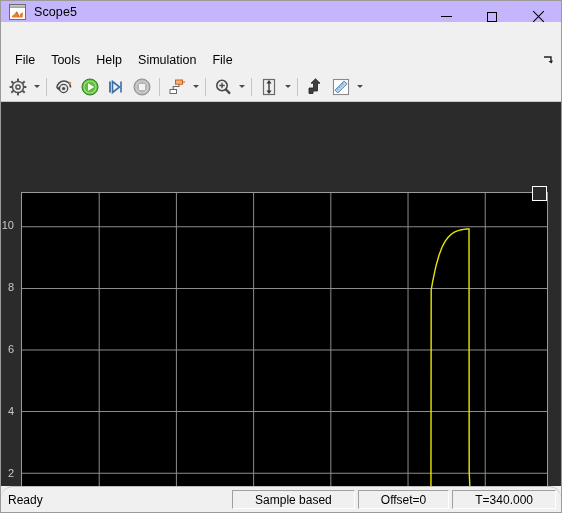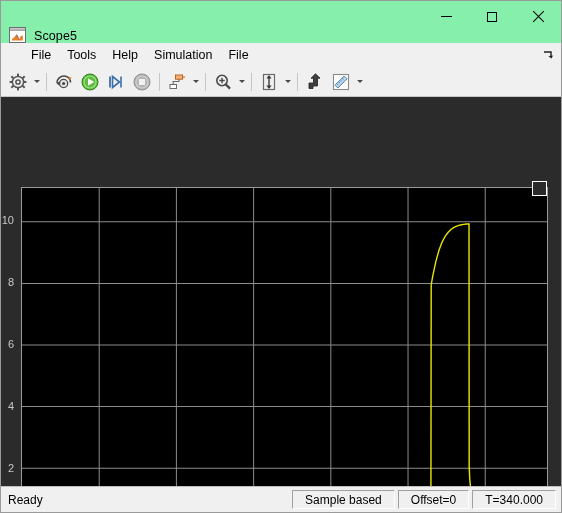--- a/index.html
+++ b/index.html
@@ -21,24 +21,24 @@
     height: 513px;
     background: #f0f0f0;
     border: 1px solid #9a9a9a;
     box-sizing: border-box;
     display: flex;
     flex-direction: column;
   }
 
   
   .titlebar {
-    height: 42px;
-    background: #86efac;
-    display: flex;
-    align-items: flex-end;
+    height: 21px;
+    background: #c4b5fd;
+    display: flex;
+    align-items: center;
     flex: none;
     position: relative;
   }
   .title-icon {
     width: 17px;
     height: 16px;
     margin-left: 8px;
     margin-right: 8px;
     position: relative;
     flex: none;
@@ -94,21 +94,22 @@
   .glyph-close:after  { transform: rotate(-45deg); }
 
   
   .menubar {
     height: 24px;
     background: #f0f0f0;
     display: flex;
     align-items: center;
     flex: none;
     position: relative;
-    padding-left: 22px;
+    padding-left: 6px;
+    margin-top: 26px;
   }
   .menu-item {
     padding: 3px 8px;
     font-size: 12.5px;
     color: #000;
     line-height: 15px;
     white-space: nowrap;
   }
   .menu-expand {
     position: absolute;
@@ -211,35 +212,36 @@
 
   
   .statusbar {
     height: 25px;
     background: #f0f0f0;
     border-top: 1px solid #c0c0c0;
     display: flex;
     align-items: center;
     flex: none;
     padding: 0 2px;
+    border-radius: 12px;
   }
   .status-text {
     font-size: 12px;
     color: #000;
     padding-left: 5px;
     flex: 1 1 auto;
   }
   .status-panel {
     height: 19px;
     border: 1px solid;
     border-color: #a0a0a0 #ffffff #ffffff #a0a0a0;
     display: flex;
     align-items: center;
     justify-content: center;
-    padding: 0 12px;
+    padding: 0 22px;
     margin-right: 3px;
     font-size: 12px;
     color: #000;
     box-sizing: border-box;
     white-space: nowrap;
   }
 </style>
 </head>
 <body>
 

